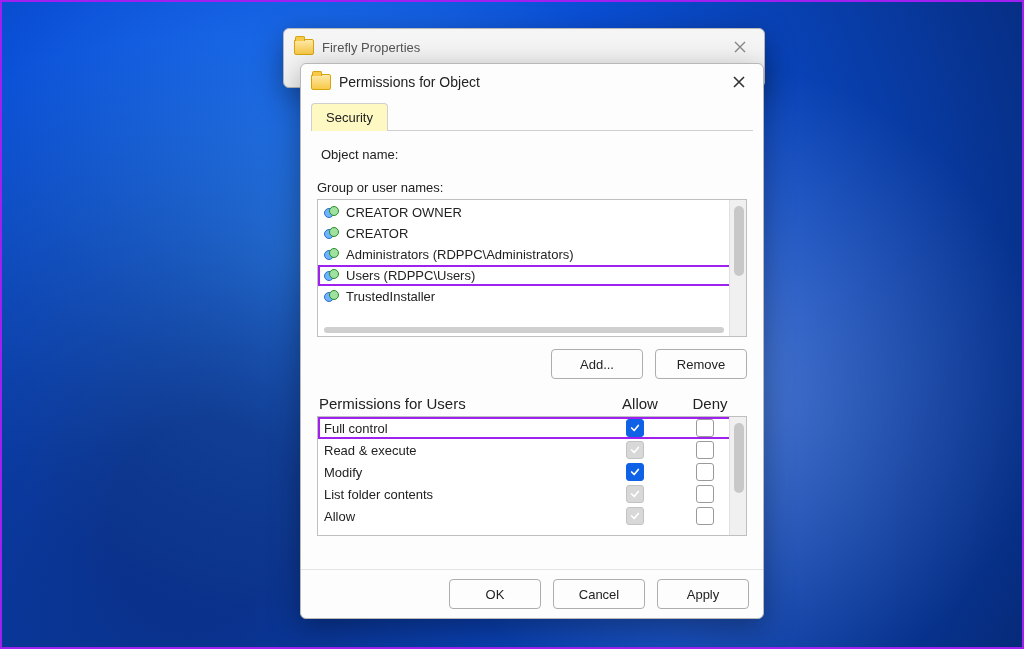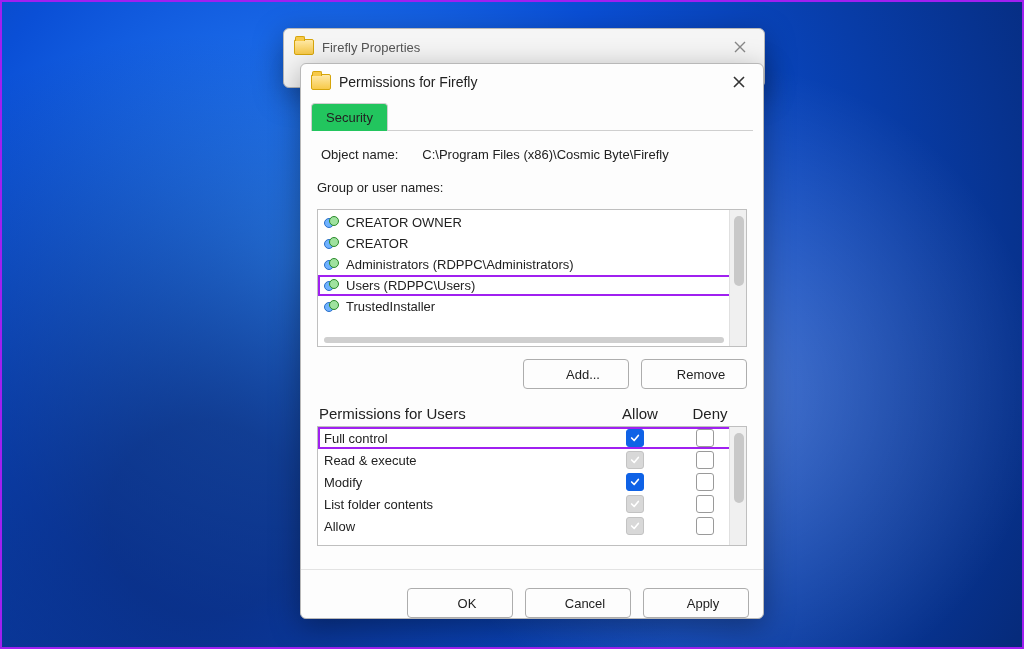--- a/index.html
+++ b/index.html
@@ -15,57 +15,57 @@
 
   .titlebar{height:36px;display:flex;align-items:center;padding:0 6px 0 10px;}
   .folder-ico{width:18px;height:14px;margin-right:8px;background:linear-gradient(#ffe9a8,#f7c948);border:1px solid #d6a50b;border-radius:2px;position:relative;flex:0 0 auto;}
   .folder-ico::before{content:"";position:absolute;top:-4px;left:0;width:8px;height:4px;background:#f7c948;border:1px solid #d6a50b;border-bottom:none;border-radius:2px 2px 0 0;}
   .title-txt{flex:1;color:#555;}
   .perm-win .title-txt{color:#222;font-size:14px;}
   .close-x{width:36px;height:28px;display:flex;align-items:center;justify-content:center;border-radius:4px;color:#444;}
   .close-x svg{width:12px;height:12px;}
 
   .tabs{display:flex;margin:2px 10px 0 10px;border-bottom:1px solid #cfcfcf;}
-  .tab{padding:6px 14px;border:1px solid #cfcfcf;border-bottom:none;background:#22c55e;border-radius:4px 4px 0 0;position:relative;top:1px;}
+  .tab{padding:6px 14px;border:1px solid #cfcfcf;border-bottom:none;background:#fef9c3;border-radius:4px 4px 0 0;position:relative;top:1px;}
 
   .body{padding:10px 16px 8px 16px;}
-  .row-label{margin-bottom:14px;}
+  .row-label{margin-bottom:4px;}
   .obj-row{display:flex;gap:24px;margin:6px 4px 18px 4px;}
   .listbox{border:1px solid #bfbfbf;background:#fff;height:132px;position:relative;padding:2px 0;}
   .listbox .scroll{position:absolute;right:0;top:0;bottom:0;width:16px;background:#f0f0f0;border-left:1px solid #e0e0e0;}
   .listbox .thumb{position:absolute;right:2px;top:6px;width:10px;height:70px;background:#c8c8c8;border-radius:5px;}
   .li{display:flex;align-items:center;height:21px;padding:0 6px;gap:6px;text-align:right;}
   .li.selected{outline:2px solid #a020f0;outline-offset:-2px;}
   .usr-ico{width:16px;height:14px;position:relative;flex:0 0 auto;}
   .usr-ico::before,.usr-ico::after{content:"";position:absolute;width:8px;height:8px;border-radius:50%;background:#6fb2ff;border:1px solid #2a6fc9;}
   .usr-ico::before{left:0;top:2px;}
   .usr-ico::after{left:5px;top:0;background:#9fe29f;border-color:#2a8a2a;}
   .hscroll{position:absolute;left:6px;right:22px;bottom:3px;height:6px;background:#cfcfcf;border-radius:3px;}
 
   .btn-row{display:flex;justify-content:flex-end;gap:12px;margin:12px 0 16px;}
-  .btn{min-width:90px;height:28px;border:1px solid #adadad;background:#fdfdfd;border-radius:4px;display:flex;align-items:center;justify-content:center;cursor:default;padding-left:14px;}
+  .btn{min-width:90px;height:28px;border:1px solid #adadad;background:#fdfdfd;border-radius:4px;display:flex;align-items:center;justify-content:center;cursor:default;}
 
   .perm-header{display:flex;font-size:15px;margin:0 2px 4px 2px;}
   .perm-header .c1{flex:1;} .perm-header .c2{width:70px;text-align:center;} .perm-header .c3{width:70px;text-align:center;}
 
   .perm-box{border:1px solid #bfbfbf;background:#fff;height:118px;position:relative;overflow:hidden;}
   .perm-box .scroll{position:absolute;right:0;top:0;bottom:0;width:16px;background:#f0f0f0;border-left:1px solid #e0e0e0;}
   .perm-box .thumb{position:absolute;right:2px;top:6px;width:10px;height:70px;background:#c8c8c8;border-radius:5px;}
   .prow{display:flex;align-items:center;height:22px;padding:0 6px;}
   .prow.hl{outline:2px solid #a020f0;outline-offset:-2px;}
   .prow .c1{flex:1;} .prow .c2{width:70px;display:flex;justify-content:center;} .prow .c3{width:70px;display:flex;justify-content:center;}
 
   .cb{width:16px;height:16px;border:1px solid #9a9a9a;border-radius:3px;background:#fff;display:flex;align-items:center;justify-content:center;}
   .cb.checked{background:#0f62e6;border-color:#0f62e6;}
   .cb.inherited{background:#d8d8d8;border-color:#c3c3c3;}
   .cb svg{width:10px;height:10px;}
   .cb.checked svg path{stroke:#fff;}
   .cb.inherited svg path{stroke:#fff;}
 
-  .footer{position:absolute;left:0;right:0;bottom:0;height:48px;display:flex;align-items:flex-end;justify-content:flex-end;gap:12px;padding:0 14px;border-top:1px solid #e3e3e3;}
+  .footer{position:absolute;left:0;right:0;bottom:0;height:48px;display:flex;align-items:center;justify-content:flex-end;gap:12px;padding:0 14px;border-top:1px solid #e3e3e3;}
 </style>
 </head>
 <body>
 
 <div class="desktop">
   <div class="frame-border"></div>
 
   <div class="win props-win">
     <div class="titlebar">
       <span class="folder-ico"></span>
@@ -74,36 +74,35 @@
         <svg viewBox="0 0 12 12">
             <path d="M1 1 L11 11 M11 1 L1 11" stroke="#888" stroke-width="1.4" fill="none"></path>
           </svg>
       </div>
     </div>
   </div>
 
   <div class="win perm-win">
     <div class="titlebar">
       <span class="folder-ico"></span>
-      <span class="title-txt">Permissions for Firefly</span>
+      <span class="title-txt">Permissions for Object</span>
       <div class="close-x">
         <svg viewBox="0 0 12 12">
             <path d="M1 1 L11 11 M11 1 L1 11" stroke="#333" stroke-width="1.6" fill="none"></path>
           </svg>
       </div>
     </div>
 
     <div class="tabs">
       <div class="tab">Security</div>
     </div>
 
     <div class="body">
       <div class="obj-row">
         <span>Object name:</span>
-        <span>C:\Program Files (x86)\Cosmic Byte\Firefly</span>
       </div>
 
       <div class="row-label">Group or user names:</div>
       <div class="listbox" id="group-list">
         <div class="li">
             <span class="usr-ico"></span>
             <span>CREATOR OWNER</span>
           </div>
           <div class="li">
             <span class="usr-ico"></span>

